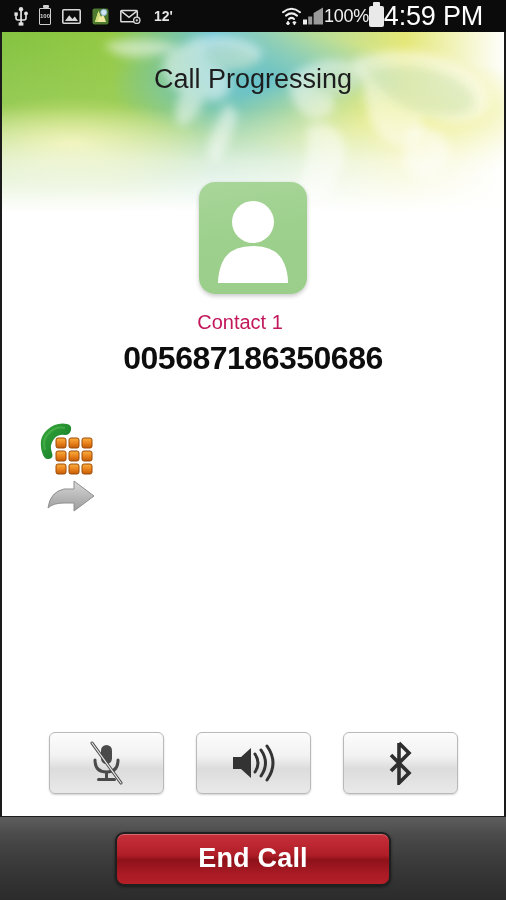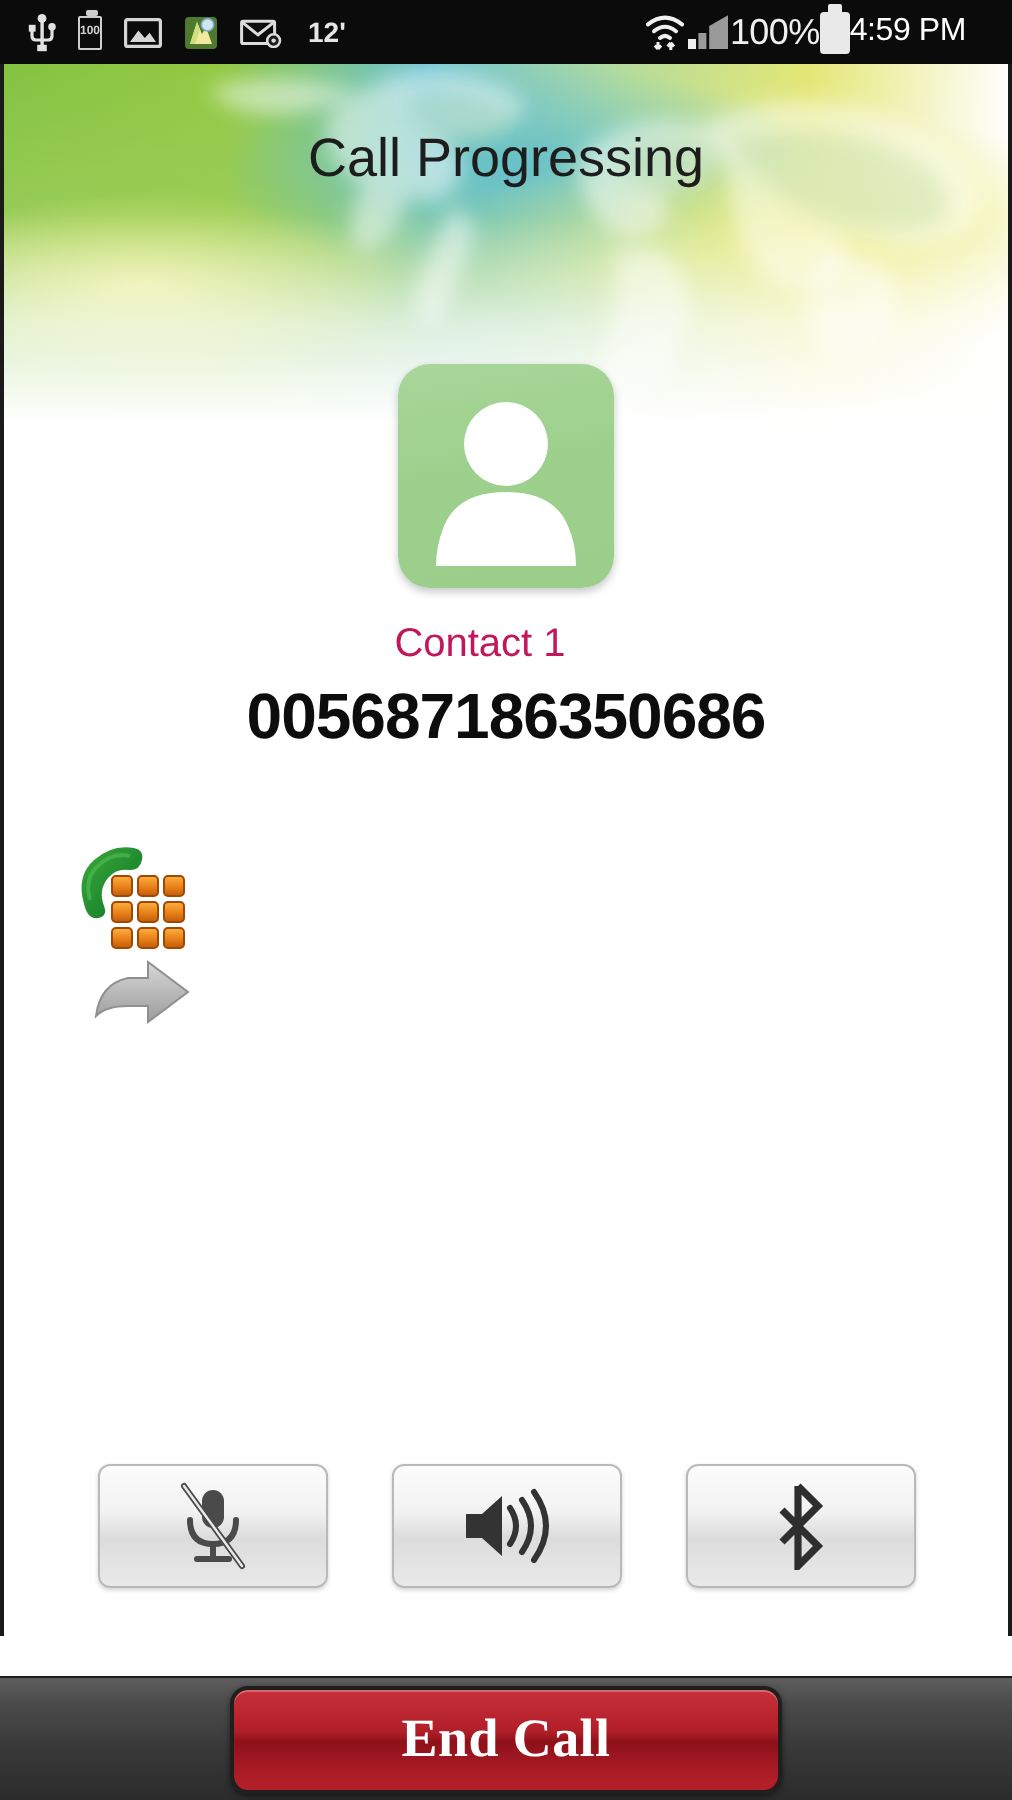--- a/index.html
+++ b/index.html
@@ -30,21 +30,21 @@
   .sb-left { display:flex; align-items:center; gap:11px; flex:1; }
   .sb-right { display:flex; align-items:center; gap:0; }
 
   .sb-ico { display:inline-flex; align-items:center; justify-content:center; }
 
   .temp-txt {
     font-size:14px; font-weight:bold; color:#e6e6e6;
     letter-spacing:0px; margin-left:2px;
   }
   .pct-txt { font-size:18px; color:#f0f0f0; letter-spacing:-0.3px; }
-  .clock-txt { font-size:16px; color:#ffffff; letter-spacing:-0.2px; }
+  .clock-txt { font-size:27px; color:#ffffff; letter-spacing:-0.2px; }
 
   
   .bat-small {
     width:12px; height:17px; border:1.5px solid #cfcfcf; border-radius:1px;
     position:relative; display:flex; align-items:center; justify-content:center;
     font-size:6px; color:#cfcfcf; font-weight:bold;
   }
   .bat-small:before{
     content:""; position:absolute; top:-3.5px; left:3px;
     width:6px; height:2.5px; background:#cfcfcf; border-radius:1px;
@@ -120,24 +120,24 @@
     border-radius:6px;
     border:1px solid #b9b9b9;
     background:linear-gradient(180deg,#fcfcfc 0%,#f2f2f2 38%,#dcdcdc 60%,#e9e9e9 100%);
     display:flex; align-items:center; justify-content:center;
     box-shadow:0 1px 2px rgba(0,0,0,0.18);
   }
 
   
   .bottom-bar {
     position:absolute; bottom:0; left:0;
-    width:506px; height:62px;
+    width:506px; height:84px;
     background:linear-gradient(180deg,#5e5e5e 0%,#4a4a4a 22%,#3a3a3a 55%,#2b2b2b 100%);
     border-top:1px solid #1c1c1c;
-    display:flex; align-items:center; justify-content:center;font-family:Liberation Serif, serif;
+    display:flex; align-items:center; justify-content:center;
   }
   .end-call {
     width:276px; height:54px;
     border-radius:9px;
     border:2px solid #1f1f1f;
     background:linear-gradient(180deg,#c8303a 0%,#b01e28 42%,#8e1119 52%,#a81a24 78%,#b52028 100%);
     color:#ffffff;
     font-size:27px; font-weight:bold;
     display:flex; align-items:center; justify-content:center;
     box-shadow:inset 0 1px 0 rgba(255,255,255,0.28), 0 1px 3px rgba(0,0,0,0.5);

